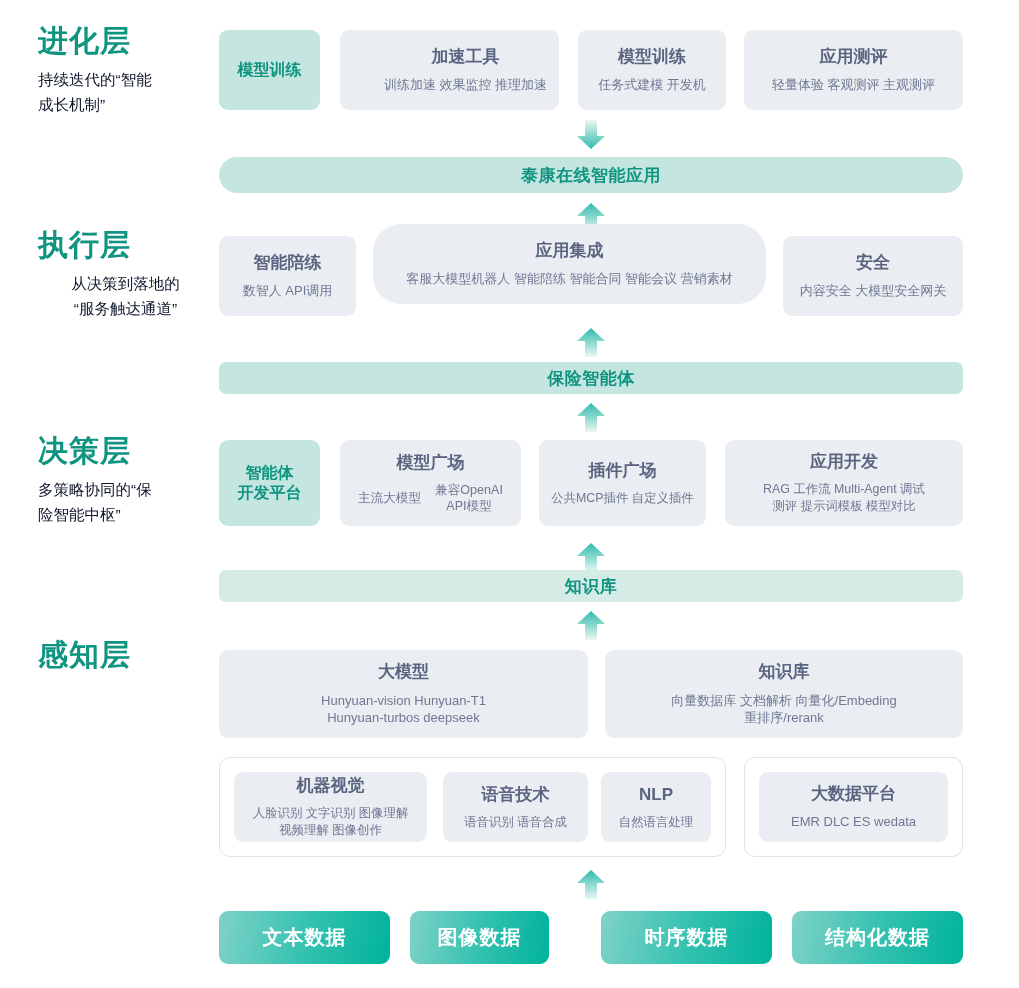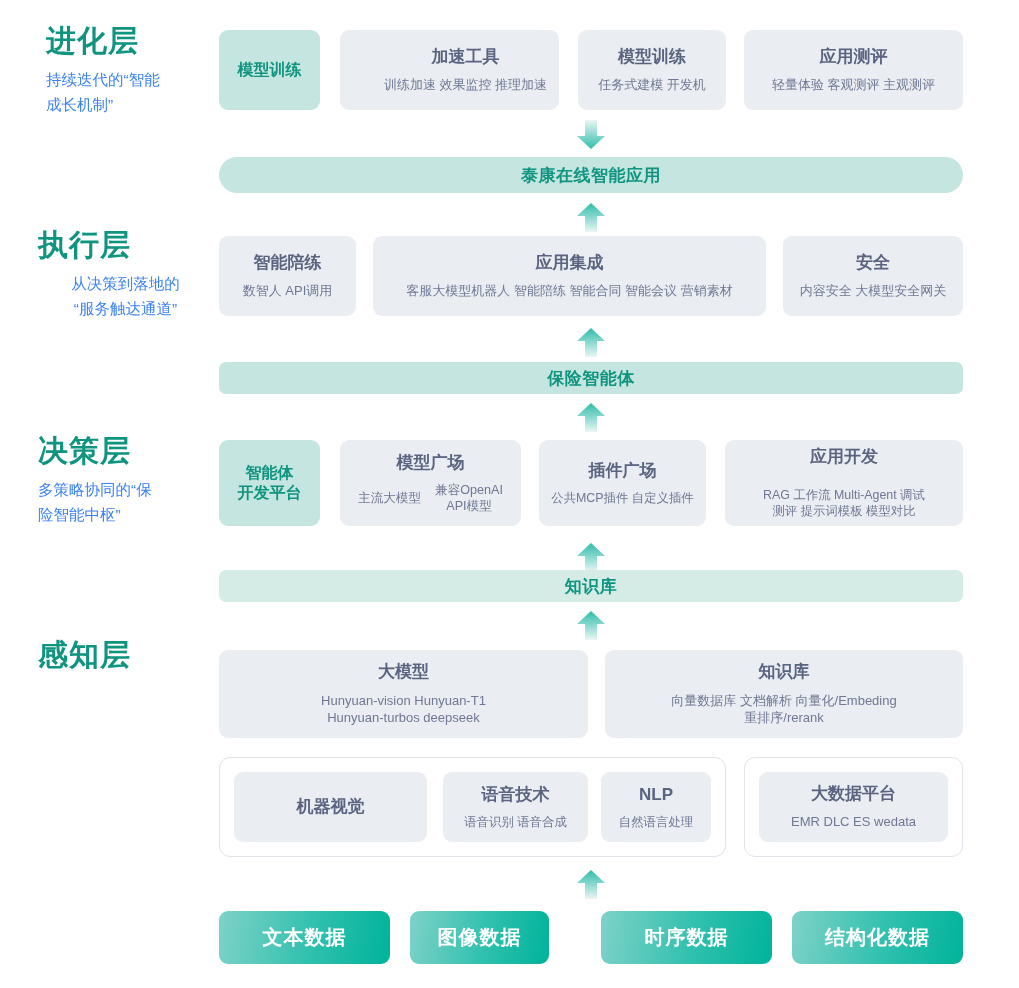--- a/index.html
+++ b/index.html
@@ -13,21 +13,21 @@
     position:relative;
   }
   .canvas{position:relative;width:1019px;height:988px;}
 
   
   .layer-label{position:absolute;left:38px;width:175px;}
   .layer-title{
     font-size:30px;font-weight:bold;color:#0f9480;
     letter-spacing:1px;line-height:1.1;margin-bottom:10px;
   }
-  .layer-desc{font-size:15.5px;color:#3b82f6;line-height:1.62;}
+  .layer-desc{font-size:15.5px;color:#0f172a;line-height:1.62;}
   .layer-desc.center{text-align:center;}
 
   
   .card{
     position:absolute;
     background:#eaedf1;
     border-radius:9px;
     box-sizing:border-box;
     display:flex;flex-direction:column;
     align-items:center;justify-content:center;
@@ -78,21 +78,21 @@
     color:#ffffff;font-size:20px;font-weight:bold;
     letter-spacing:1px;
     background:linear-gradient(100deg,#7fd2c8 0%,#2fc0ae 55%,#00b39a 100%);
   }
 </style>
 </head>
 <body>
 
 <div class="canvas">
 
-  <div class="layer-label" style="top:24px;margin-left:8px;">
+  <div class="layer-label" style="top:24px;">
     <div class="layer-title">进化层</div>
     <div class="layer-desc">
       <div>持续迭代的“智能</div>
       <div>成长机制”</div>
     </div>
   </div>
 
   <div class="layer-label" style="top:228px;">
     <div class="layer-title">执行层</div>
     <div class="layer-desc center">
@@ -156,21 +156,21 @@
         </defs>
       <path d="M17 3 L31 16 H23 V32 H11 V16 H3 Z" fill="url(#gu1)"></path>
     </svg>
   </div>
 
   <div class="card" style="left:219px;top:236px;width:137px;height:80px;">
     <div class="card-title">智能陪练</div>
     <div class="card-sub">数智人 API调用</div>
   </div>
 
-  <div class="card" style="left:373px;top:236px;width:393px;height:80px;">
+  <div class="card" style="left:373px;top:224px;width:393px;height:80px;border-radius:28px;">
     <div class="card-title">应用集成</div>
     <div class="card-sub">客服大模型机器人 智能陪练 智能合同 智能会议 营销素材</div>
   </div>
 
   <div class="card" style="left:783px;top:236px;width:180px;height:80px;">
     <div class="card-title">安全</div>
     <div class="card-sub">内容安全 大模型安全网关</div>
   </div>
 
   <div class="arrow" style="left:574px;top:325px;">
@@ -213,21 +213,21 @@
         <div>API模型</div>
       </div>
     </div>
   </div>
 
   <div class="card" style="left:539px;top:440px;width:167px;height:86px;">
     <div class="card-title">插件广场</div>
     <div class="card-sub small">公共MCP插件 自定义插件</div>
   </div>
 
-  <div class="card" style="left:725px;top:440px;width:238px;height:86px;justify-content:space-between;">
+  <div class="card" style="left:725px;top:440px;width:238px;height:86px;">
     <div class="card-title">应用开发</div>
     <div class="card-sub small">
       <div>RAG 工作流 Multi-Agent 调试</div>
       <div>测评 提示词模板 模型对比</div>
     </div>
   </div>
 
   <div class="arrow" style="left:574px;top:540px;">
     <svg width="34" height="34" viewBox="0 0 34 34">
       <defs>
@@ -267,20 +267,24 @@
     <div class="card-sub">
       <div>向量数据库 文档解析 向量化/Embeding</div>
       <div>重排序/rerank</div>
     </div>
   </div>
 
   <div class="group-box" style="left:219px;top:757px;width:507px;height:100px;"></div>
 
   <div class="card" style="left:234px;top:772px;width:193px;height:70px;">
     <div class="card-title">机器视觉</div>
+    <div class="card-sub small">
+      <div>人脸识别 文字识别 图像理解</div>
+      <div>视频理解 图像创作</div>
+    </div>
   </div>
 
   <div class="card" style="left:443px;top:772px;width:145px;height:70px;">
     <div class="card-title">语音技术</div>
     <div class="card-sub small">语音识别 语音合成</div>
   </div>
 
   <div class="card" style="left:601px;top:772px;width:110px;height:70px;">
     <div class="card-title">NLP</div>
     <div class="card-sub small">自然语言处理</div>

